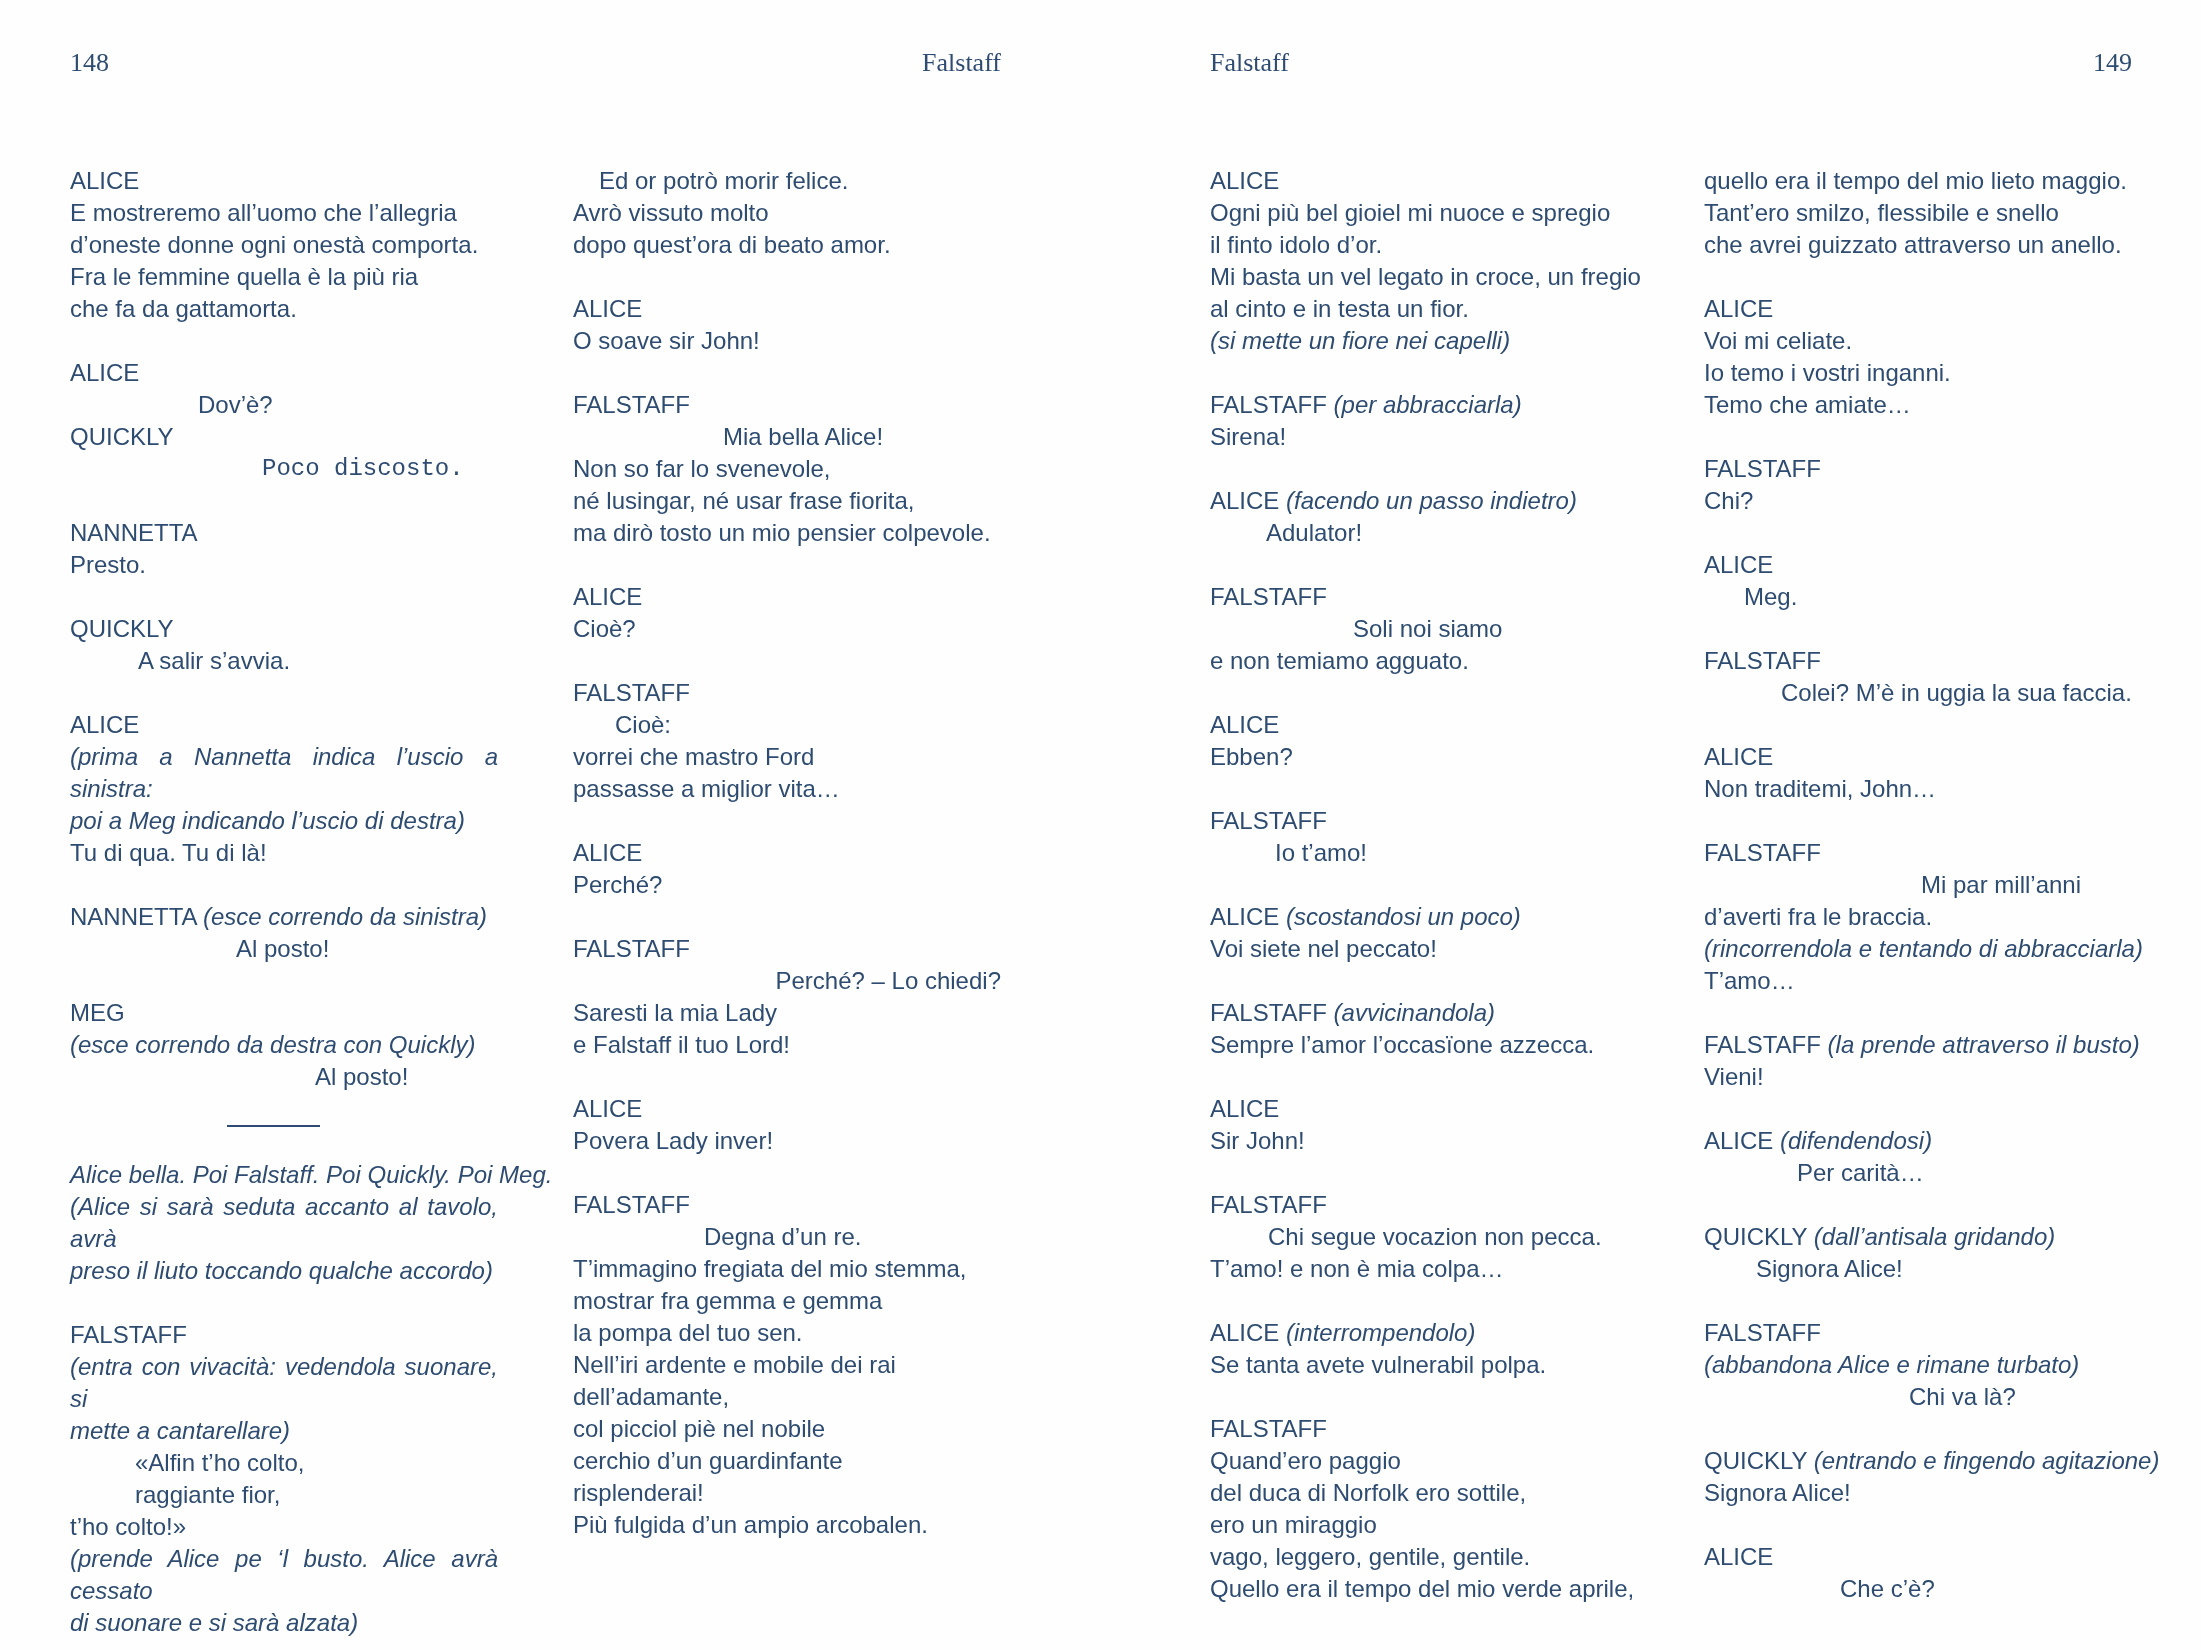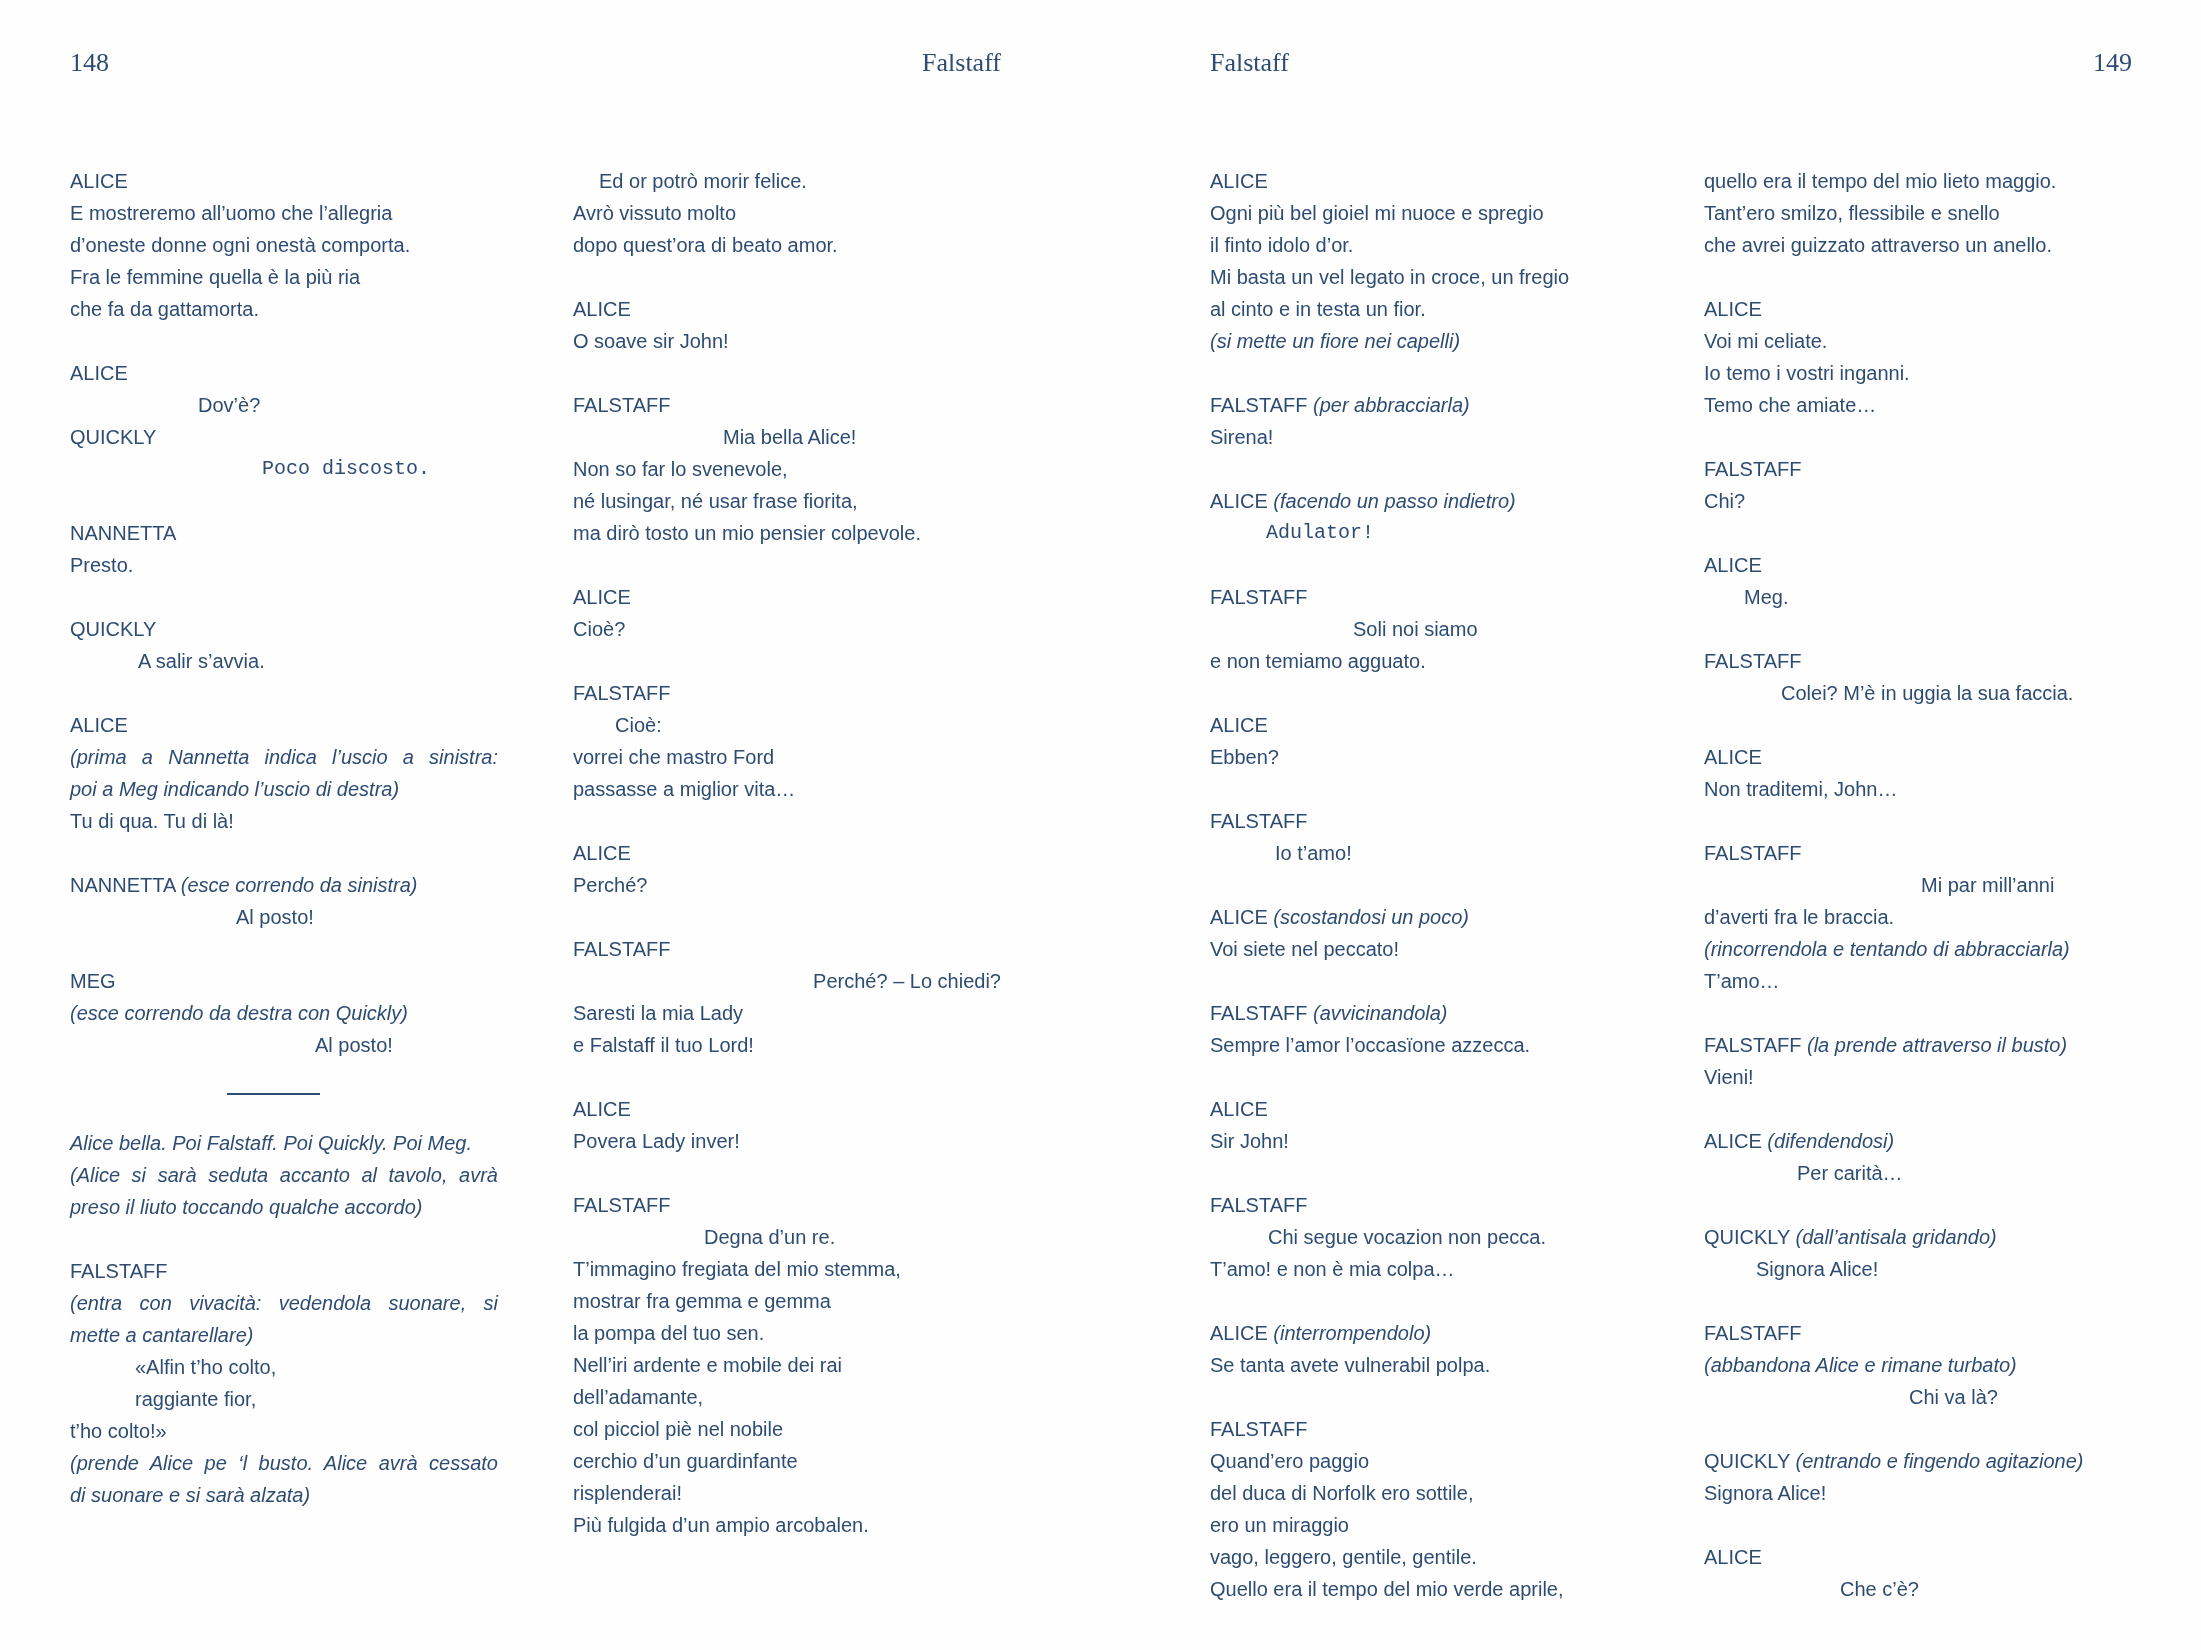--- a/index.html
+++ b/index.html
@@ -36,21 +36,21 @@
     height: 31px;
   }
   .cols {
     display: flex;
     margin-top: 87px;
   }
   .page.left  .cols { gap: 75px; }
   .page.right .cols { gap: 66px; }
   .col {
     width: 428px;
-    font-size: 20px;
+    font-size: 24px;
     line-height: 32px;
   }
   .block + .block { margin-top: 32px; }
   .ln { white-space: pre; }
   .ln.j {
     white-space: pre-wrap;
     text-align: justify;
     text-align-last: justify;
   }
   .it { font-style: italic; }
@@ -199,21 +199,21 @@
             <div class="ln"><span>Mi basta un vel legato in croce, un fregio</span></div>
             <div class="ln"><span>al cinto e in testa un fior.</span></div>
             <div class="ln"><span class="it">(si mette un fiore nei capelli)</span></div>
           </div>
           <div class="block">
             <div class="ln"><span>FALSTAFF </span><span class="it">(per abbracciarla)</span></div>
             <div class="ln"><span>Sirena!</span></div>
           </div>
           <div class="block">
             <div class="ln"><span>ALICE </span><span class="it">(facendo un passo indietro)</span></div>
-            <div class="ln" style="padding-left: 56px; font-family: Liberation Mono, monospace;"><span>Adulator!</span></div>
+            <div class="ln" style="padding-left: 56px;"><span>Adulator!</span></div>
           </div>
           <div class="block">
             <div class="ln"><span>FALSTAFF</span></div>
             <div class="ln" style="padding-left: 143px;"><span>Soli noi siamo</span></div>
             <div class="ln"><span>e non temiamo agguato.</span></div>
           </div>
           <div class="block">
             <div class="ln"><span>ALICE</span></div>
             <div class="ln"><span>Ebben?</span></div>
           </div>

